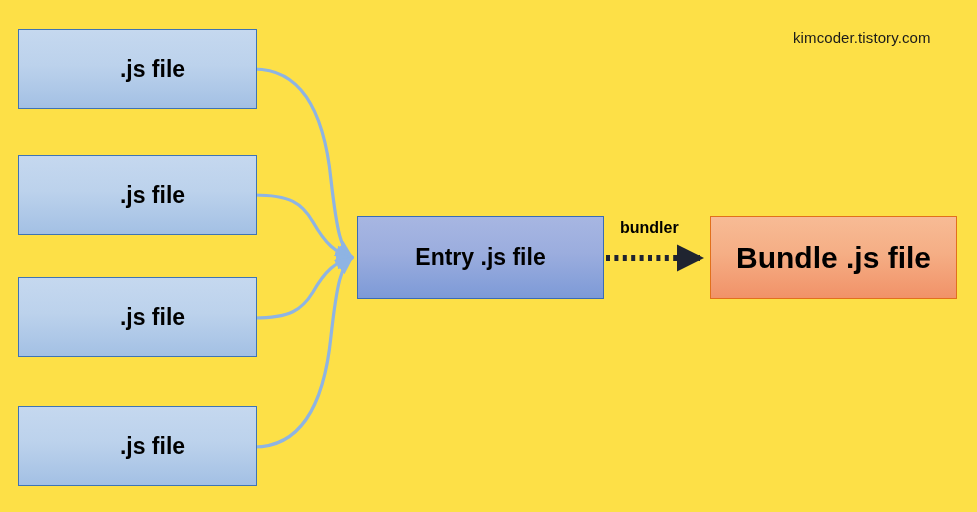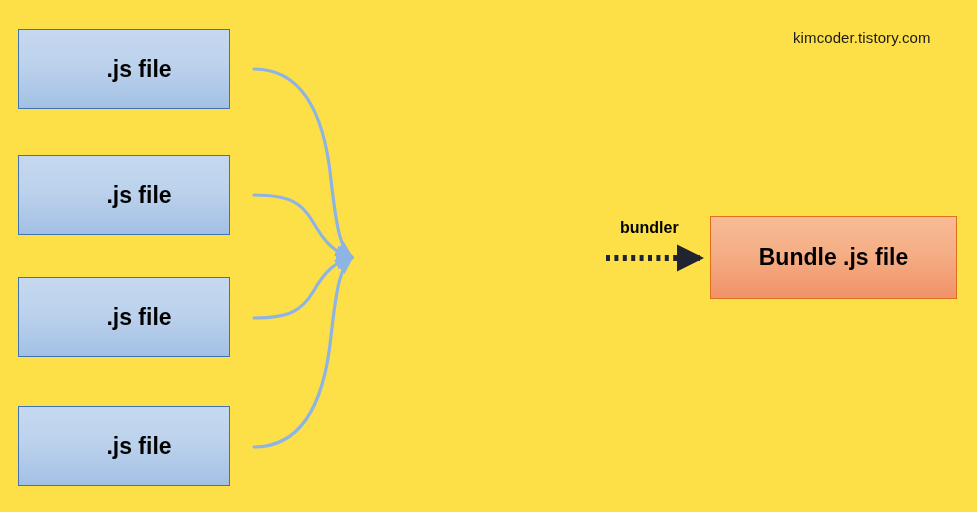--- a/index.html
+++ b/index.html
@@ -36,21 +36,21 @@
     box-sizing: border-box;
     display: flex;
     align-items: center;
     justify-content: center;
     color: #000000;
     font-weight: bold;
     white-space: nowrap;
   }
 
   .node-src {
-    width: 212px;
+    width: 239px;
     height: 80px;
     border: 1px solid #3f74b4;
     background: linear-gradient(to bottom, #c5d8ef 0%, #bcd2ec 45%, #a3c0e4 100%);
     font-size: 23px;
     padding-left: 30px;
   }
 
   .node-entry {
     left: 357px;
     top: 216px;
@@ -61,21 +61,21 @@
     font-size: 23px;
   }
 
   .node-bundle {
     left: 710px;
     top: 216px;
     width: 247px;
     height: 83px;
     border: 1px solid #e1701c;
     background: linear-gradient(to bottom, #f7bb95 0%, #f5ae85 45%, #f19268 100%);
-    font-size: 23px;
+    font-size: 30px;
   }
 
   
   .src-1 { left: 18px;  top: 29px;  }
   .src-2 { left: 18px;  top: 155px; }
   .src-3 { left: 18px;  top: 277px; }
   .src-4 { left: 18px;  top: 406px; }
 
   
   #links {
@@ -131,20 +131,23 @@
   <div class="node node-src src-2">
     <span>.js file</span>
   </div>
   <div class="node node-src src-3">
     <span>.js file</span>
   </div>
   <div class="node node-src src-4">
     <span>.js file</span>
   </div>
 
+  <div class="node node-entry">
+    <span>Entry .js file</span>
+  </div>
 
   <div class="bundler-label">bundler</div>
 
   <div class="node node-bundle">
     <span>Bundle .js file</span>
   </div>
 
 </div>
 
 </body></html>

